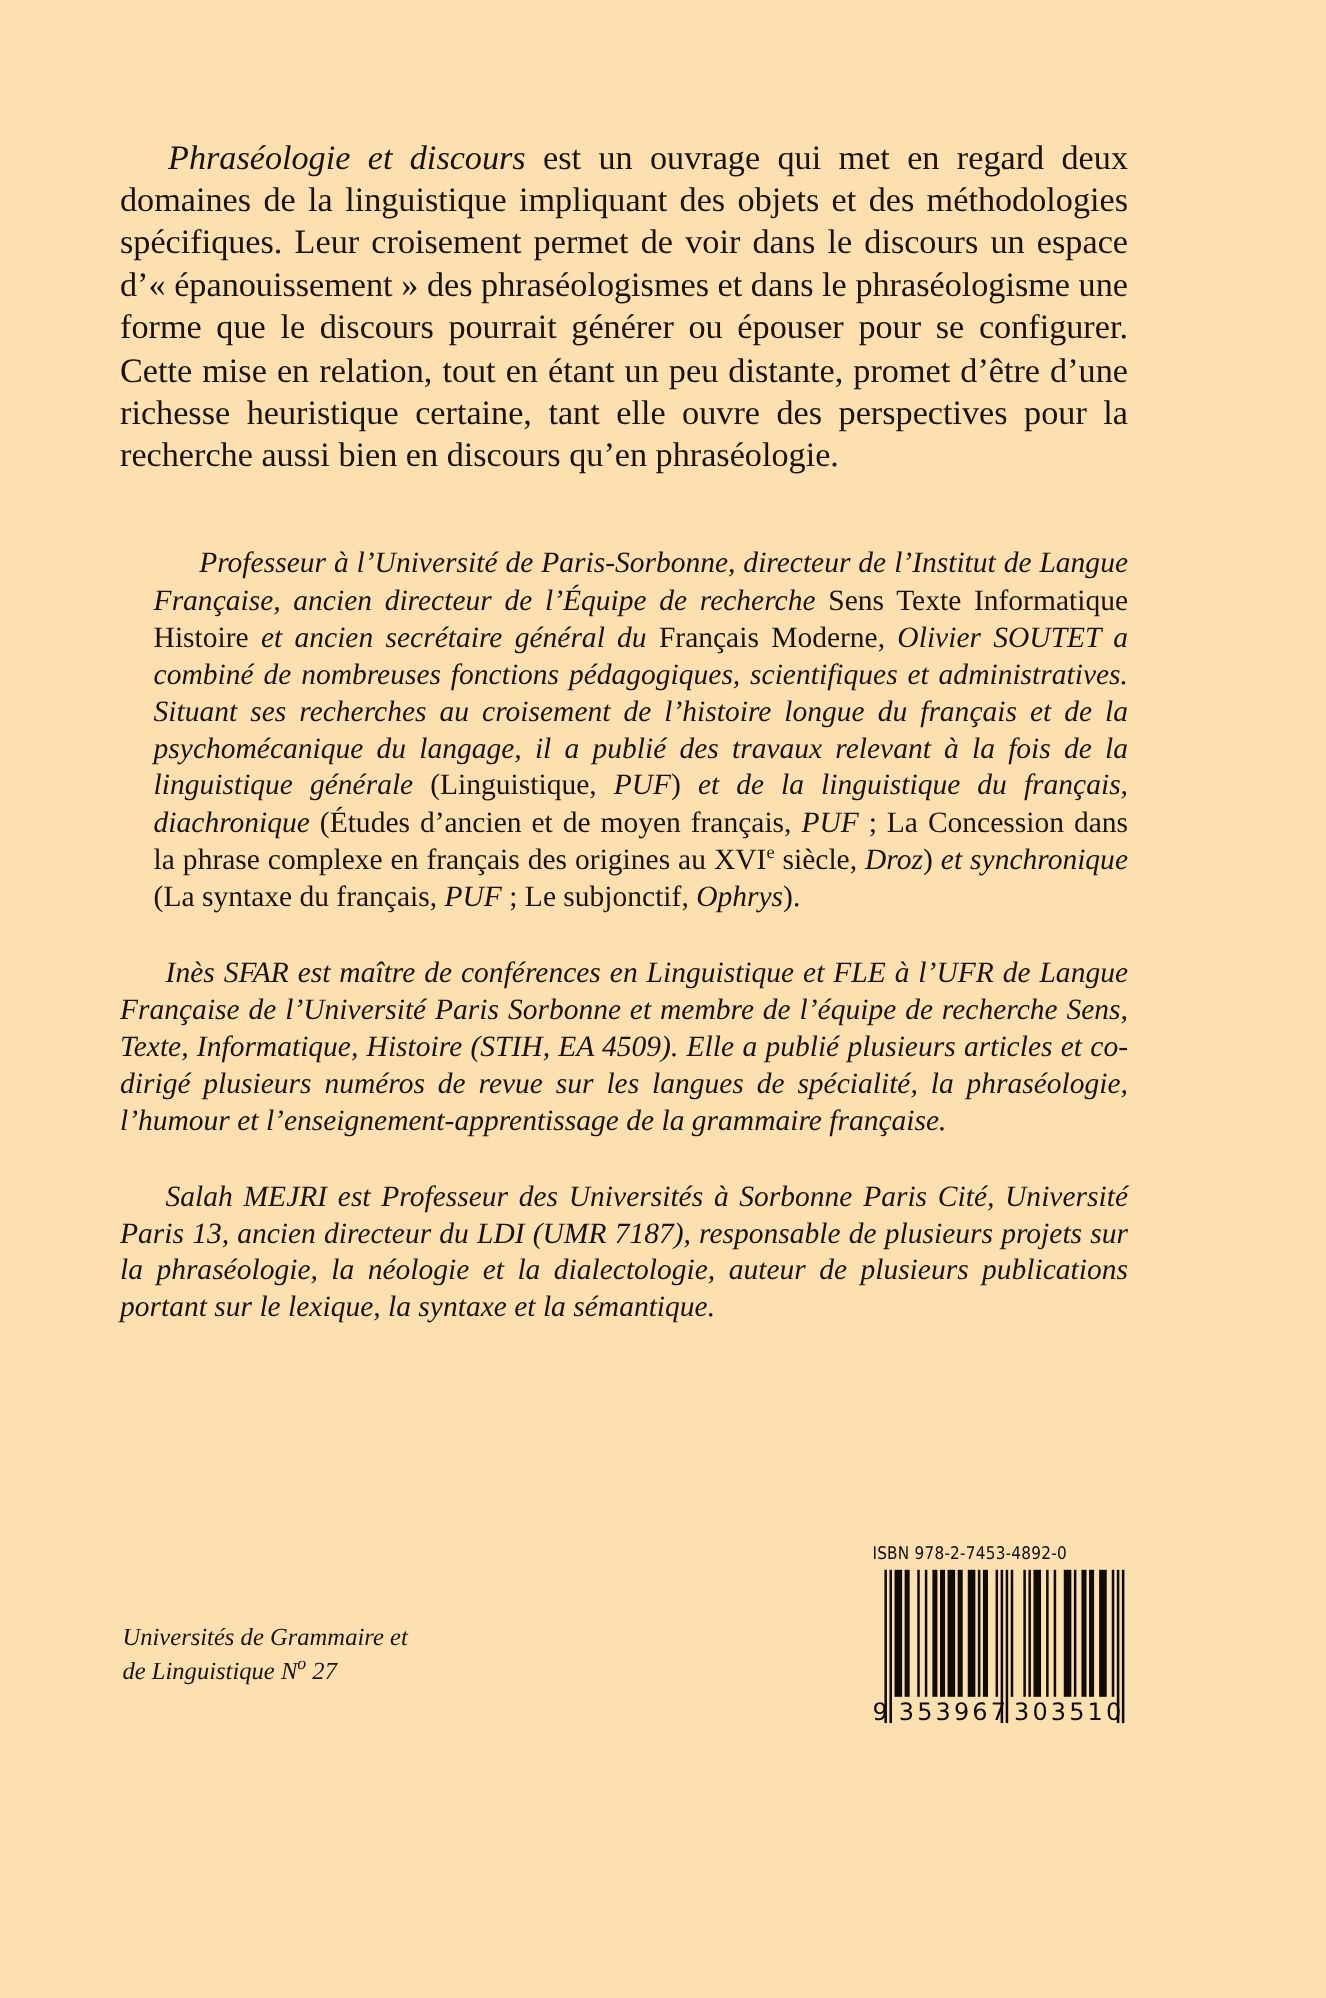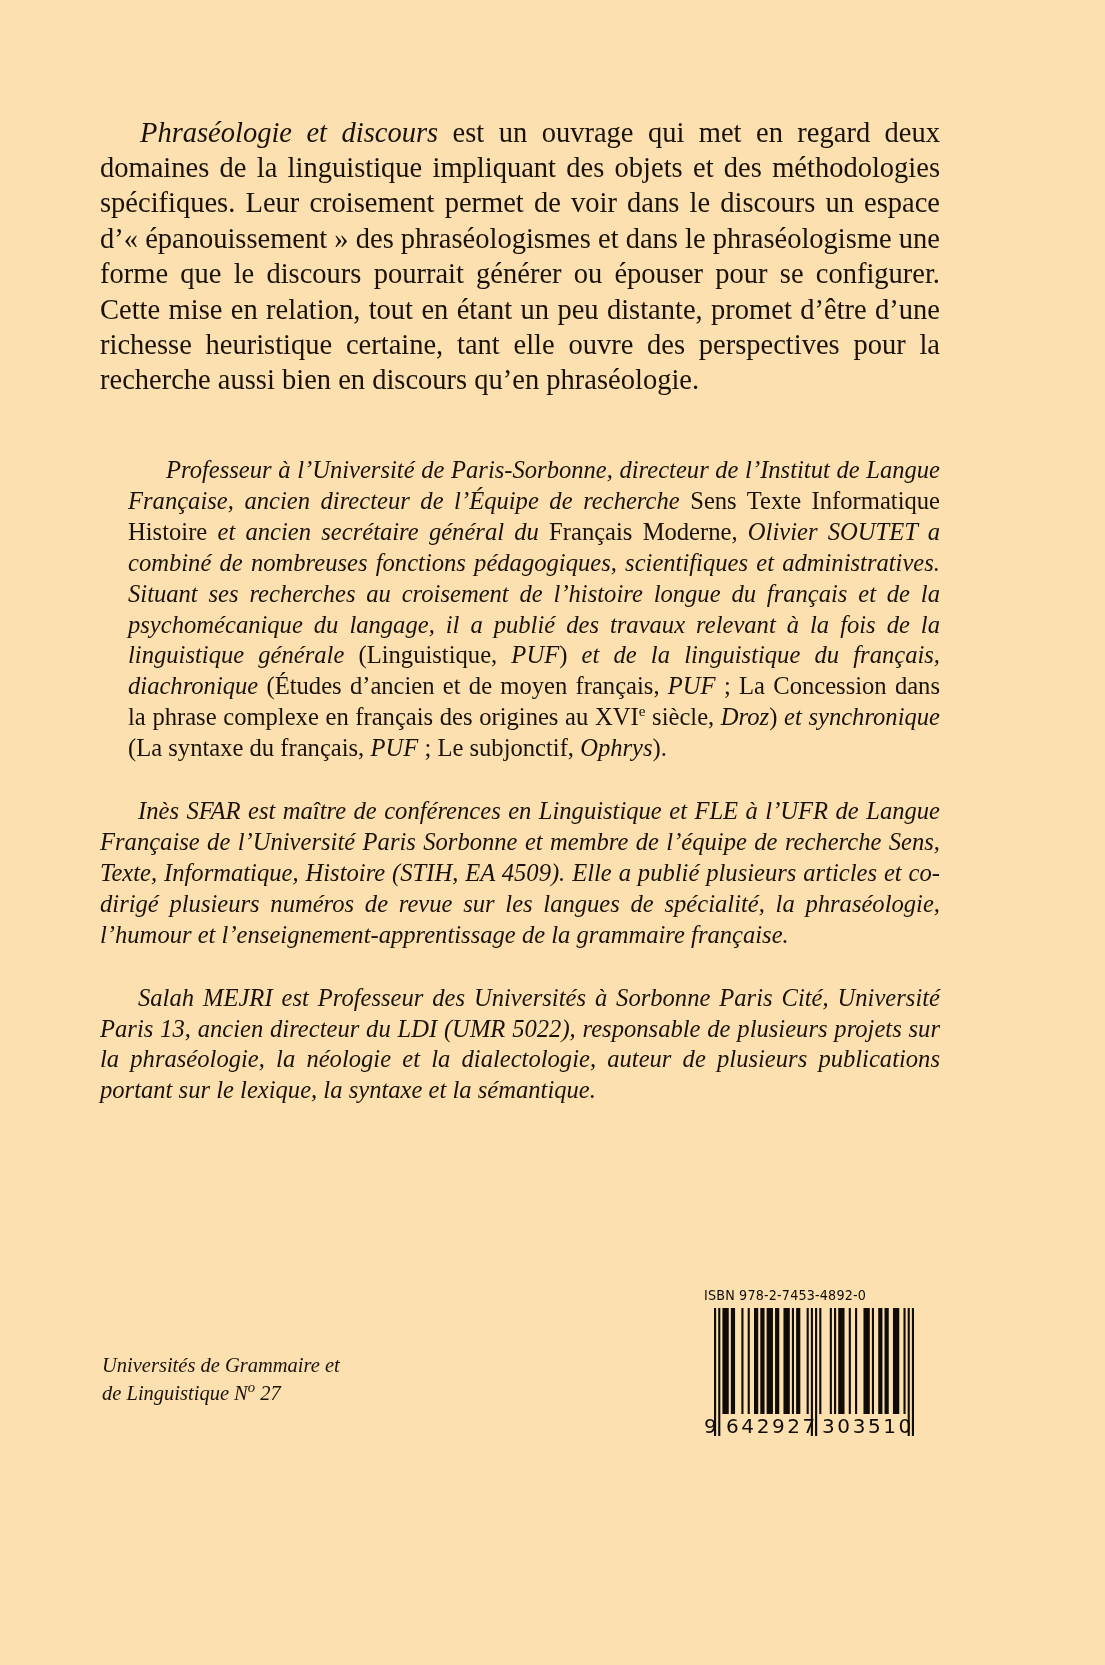--- a/index.html
+++ b/index.html
@@ -76,21 +76,21 @@
   }
   .series sup {
     font-size: 0.72em;
     vertical-align: super;
     line-height: 0;
   }
 
   
   .isbn-block {
     position: absolute;
-    left: 704px;
+    left: 727px;
     top: 1287px;
     width: 216px;
   }
   .isbn-text {
     font-family: "DejaVu Sans", "Liberation Sans", sans-serif;
     font-size: 14.5px;
     letter-spacing: 0.2px;
     color: #100c05;
     white-space: nowrap;
     transform: scaleX(0.88);
@@ -142,21 +142,21 @@
 <div class="cover">
 
   <p class="blurb"><em>Phraséologie et discours</em><span> est un ouvrage qui met en regard deux domaines de la linguistique impliquant des objets et des méthodologies spécifiques. Leur croisement permet de voir dans le discours un espace d’«&nbsp;épanouissement&nbsp;» des phraséologismes et dans le phraséologisme une forme que le discours pourrait générer ou épouser pour se configurer. Cette mise en relation, tout en étant un peu distante, promet d’être d’une richesse heuristique certaine, tant elle ouvre des perspectives pour la recherche aussi bien en discours qu’en phraséologie.</span></p>
 
   <div class="bios">
 
     <p class="bio" id="bio-soutet"><span>Professeur à l’Université de Paris-Sorbonne, directeur de l’Institut de Langue Française, ancien directeur de l’Équipe de recherche </span><span class="rm">Sens Texte Informatique Histoire</span><span> et ancien secrétaire général du </span><span class="rm">Français Moderne,</span><span> Olivier SOUTET a combiné de nombreuses fonctions pédagogiques, scientifiques et administratives. Situant ses recherches au croisement de l’histoire longue du français et de la psychomécanique du langage, il a publié des travaux relevant à la fois de la linguistique générale </span><span class="rm">(Linguistique,</span><span> PUF</span><span class="rm">) </span><span>et de la linguistique du français, diachronique </span><span class="rm">(Études d’ancien et de moyen français,</span><span> PUF</span><span class="rm"> ; La Concession dans la phrase complexe en français des origines au XVI</span><sup class="rm">e</sup><span class="rm"> siècle,</span><span> Droz</span><span class="rm">) </span><span>et synchronique </span><span class="rm">(La syntaxe du français,</span><span> PUF</span><span class="rm"> ; Le subjonctif,</span><span> Ophrys</span><span class="rm">).</span></p>
 
     <p class="bio" id="bio-sfar">Inès SFAR est maître de conférences en Linguistique et FLE à l’UFR de Langue Française de l’Université Paris Sorbonne et membre de l’équipe de recherche Sens, Texte, Informatique, Histoire (STIH, EA 4509). Elle a publié plusieurs articles et co-dirigé plusieurs numéros de revue sur les langues de spécialité, la phraséologie, l’humour et l’enseignement-apprentissage de la grammaire française.</p>
 
-    <p class="bio" id="bio-mejri">Salah MEJRI est Professeur des Universités à Sorbonne Paris Cité, Université Paris 13, ancien directeur du LDI (UMR 5022), responsable de plusieurs projets sur la phraséologie, la néologie et la dialectologie, auteur de plusieurs publications portant sur le lexique, la syntaxe et la sémantique.</p>
+    <p class="bio" id="bio-mejri">Salah MEJRI est Professeur des Universités à Sorbonne Paris Cité, Université Paris 13, ancien directeur du LDI (UMR 7187), responsable de plusieurs projets sur la phraséologie, la néologie et la dialectologie, auteur de plusieurs publications portant sur le lexique, la syntaxe et la sémantique.</p>
 
   </div>
 
   <div class="series">
     <div>Universités de Grammaire et</div>
     <div><span>de Linguistique N</span><sup>o</sup><span> 27</span></div>
   </div>
 
   <div class="isbn-block">
     <div class="isbn-text">ISBN  978-2-7453-4892-0</div>
@@ -191,19 +191,19 @@
             <rect x="174.21" y="0" width="4.21" height="106"></rect>
             <rect x="180.53" y="0" width="4.21" height="106"></rect>
             <rect x="188.95" y="0" width="6.32" height="106"></rect>
             <rect x="199.47" y="0" width="2.11" height="106"></rect>
             <rect x="203.68" y="0" width="2.11" height="128"></rect>
             <rect x="207.89" y="0" width="2.11" height="128"></rect>
           </g>
       </svg>
       <div class="barcode-digits">
         <span class="bc-d-left">9</span>
-        <span class="bc-d-mid">642927</span>
+        <span class="bc-d-mid">353967</span>
         <span class="bc-d-right">303510</span>
       </div>
     </div>
   </div>
 
 </div>
 
 </body></html>

